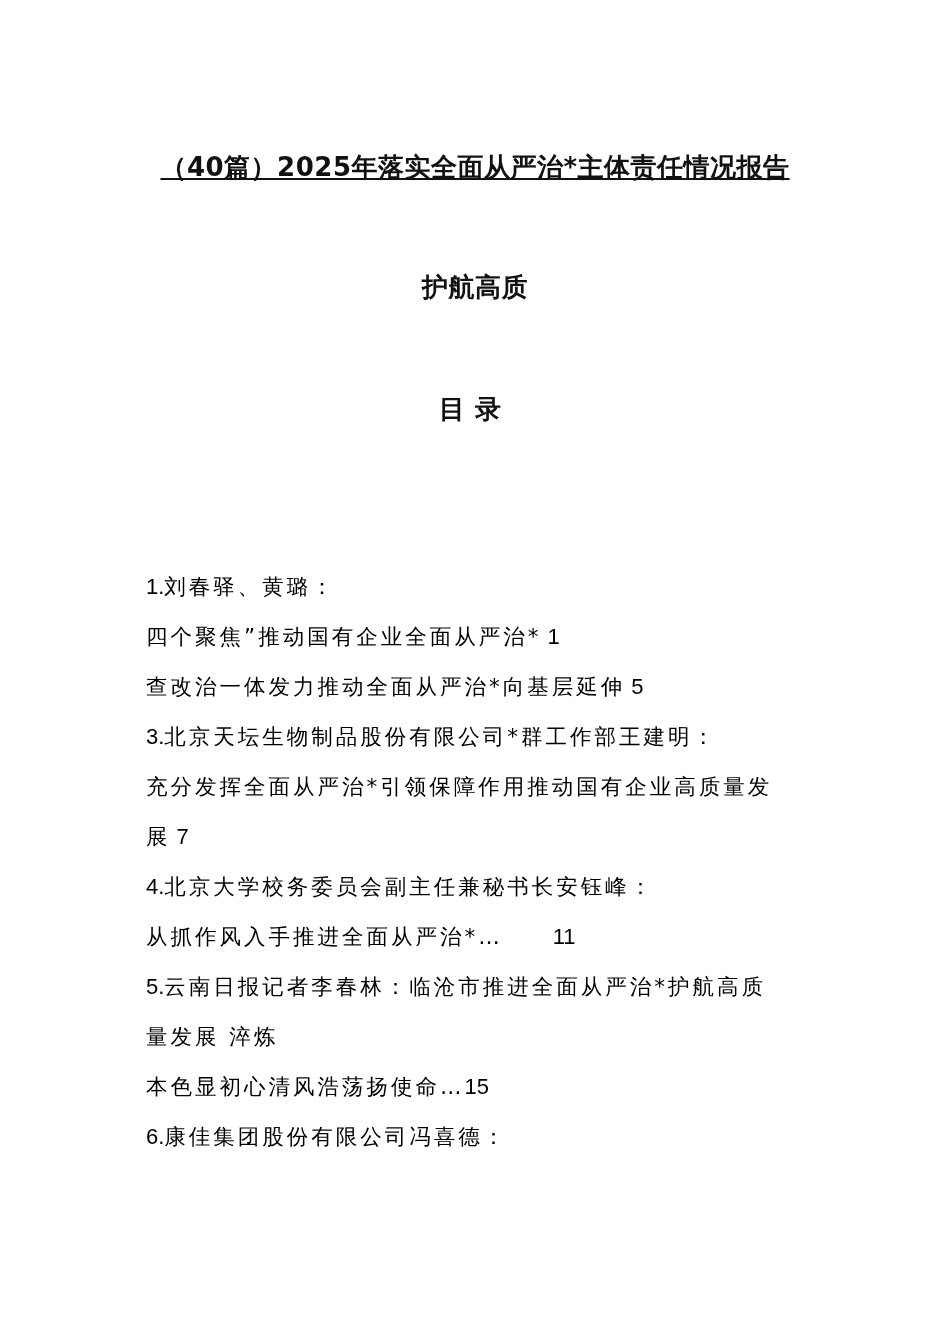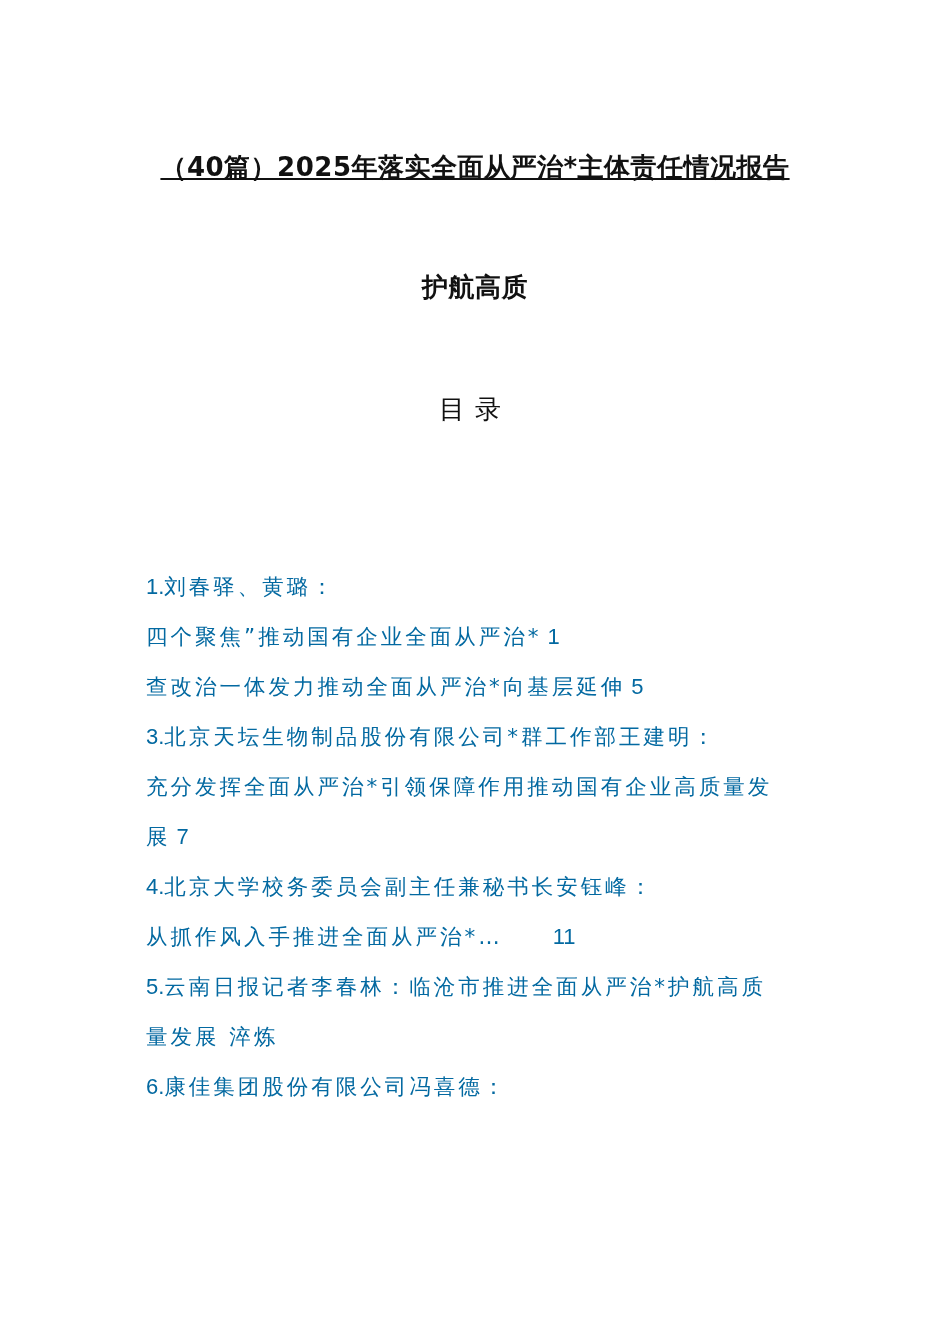--- a/index.html
+++ b/index.html
@@ -33,38 +33,38 @@
       line-height: 1;
     }
     .title-main { top: 154px; text-decoration: underline; }
     .title-sub { top: 274px; }
     .toc-heading {
       position: absolute;
       left: 0;
       width: 950px;
       top: 396px;
       text-align: center;
-      font-weight: normal;
+      font-weight: bold;
       font-size: 26px;
       letter-spacing: 10px;
       line-height: 1;
     }
     .toc {
       position: absolute;
       left: 146px;
       top: 567px;
       width: 670px;
     }
     .toc-line {
       height: 50px;
       line-height: 40px;
       font-size: 21.5px;
       letter-spacing: 3px;
       white-space: nowrap;
-      color: #0369a1;
+      color: #000000;
     }
     .toc-line .num {
       font-family: "Liberation Sans", sans-serif;
       font-weight: normal;
       letter-spacing: 0;
       font-size: 22px;
     }
     .toc-line .page-no {
       font-family: "Liberation Sans", sans-serif;
       letter-spacing: 0;
@@ -110,18 +110,21 @@
     <div class="toc-line">
       <span>从抓作风入手推进全面从严治*…</span><span class="page-no gap">11</span>
     </div>
 
     <div class="toc-line">
       <span class="num">5.</span><span>云南日报记者李春林：临沧市推进全面从严治*护航高质</span>
     </div>
     <div class="toc-line">
       <span>量发展 淬炼</span>
     </div>
+    <div class="toc-line">
+      <span>本色显初心清风浩荡扬使命…</span><span class="page-no" style="margin-left:0">15</span>
+    </div>
 
     <div class="toc-line">
       <span class="num">6.</span><span>康佳集团股份有限公司冯喜德：</span>
     </div>
   </div>
 </div>
 
 </body></html>

